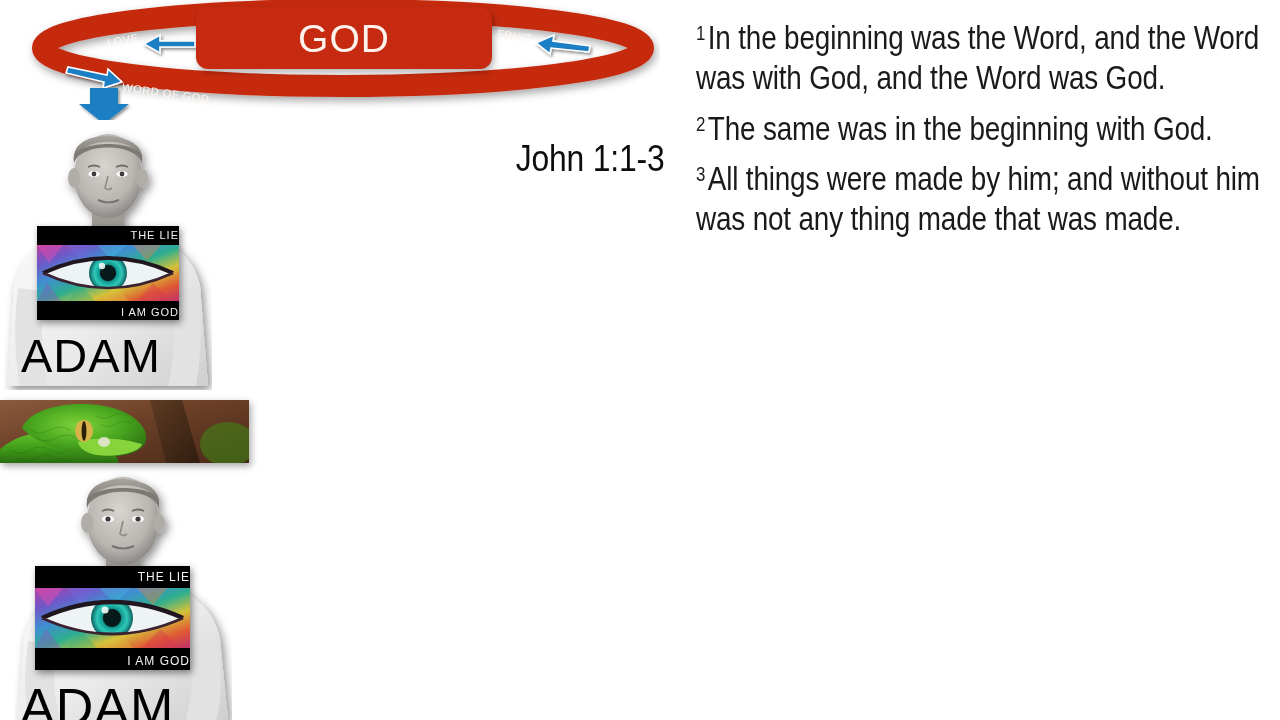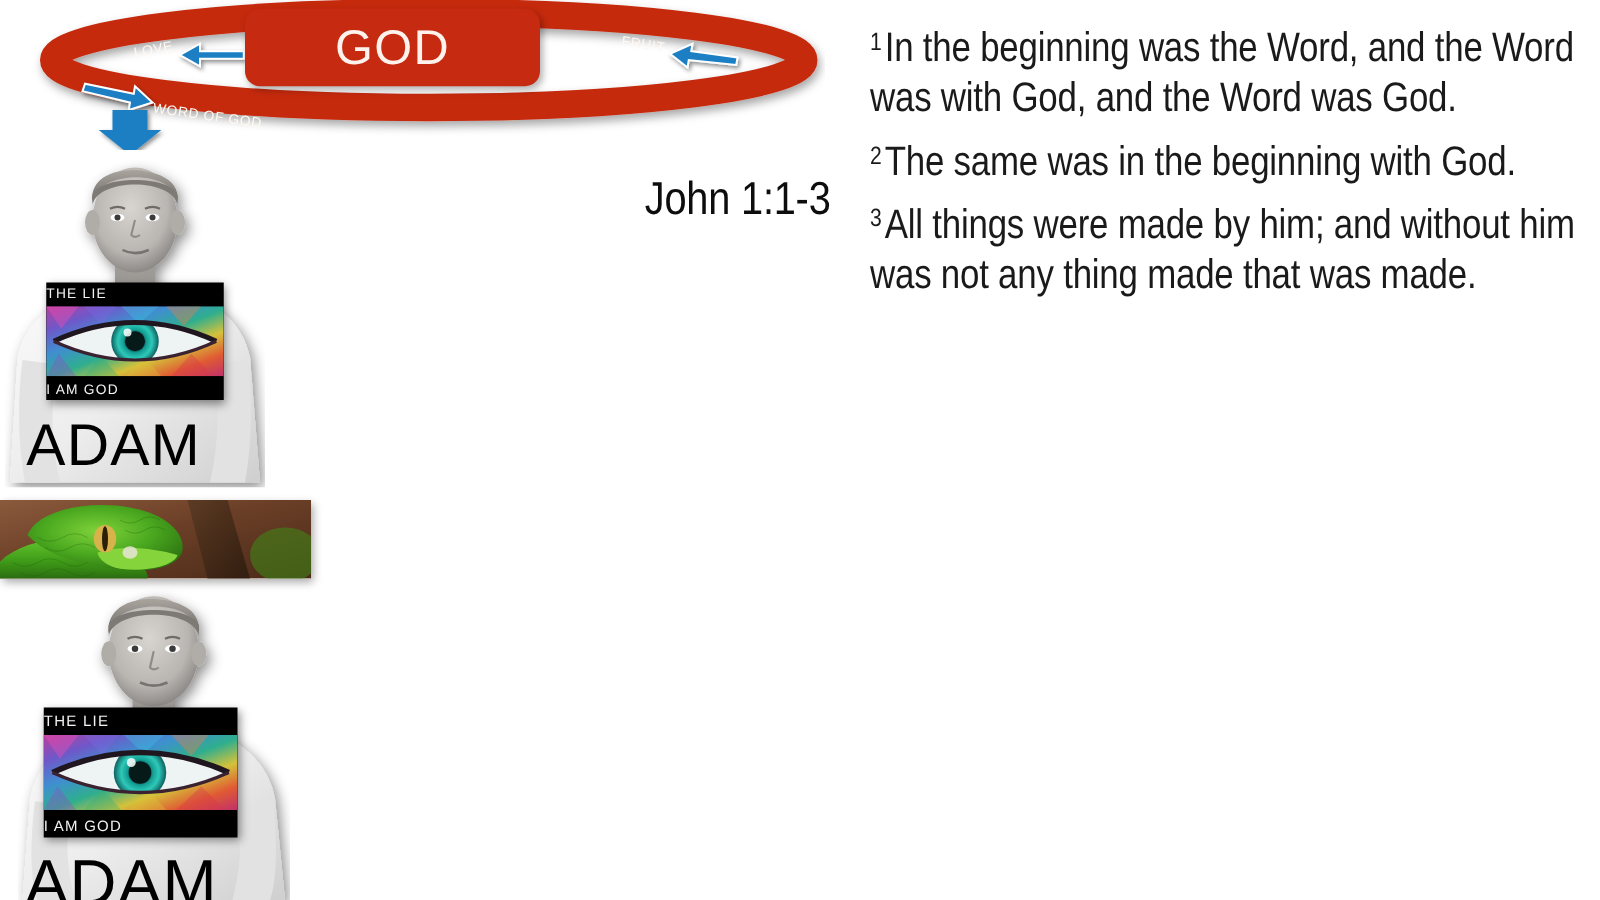--- a/index.html
+++ b/index.html
@@ -36,21 +36,21 @@
     pointer-events: none;
   }
   #label-love    { left: 107px; top: 34px; transform: rotate(-10deg); }
   #label-fruit   { left: 497px; top: 30px; transform: rotate(9deg); }
   #label-wordofgod { left: 122px; top: 87px; transform: rotate(8deg); }
 
   #god-box {
     position: absolute;
     left: 196px;
     top: 7px;
-    width: 236px;
+    width: 296px;
     height: 62px;
     background: #c62a11;
     border-radius: 12px;
     box-shadow: 2px 3px 6px rgba(0,0,0,0.30);
     display: flex;
     align-items: center;
     justify-content: center;
   }
   #god-box-label {
     color: #fdf2ec;
@@ -73,21 +73,21 @@
 
   
   .placard {
     position: absolute;
     background: #000;
     box-shadow: 2px 3px 7px rgba(0,0,0,0.45);
   }
   .placard-caption {
     color: #f2f2f2;
     font-family: "Liberation Sans", sans-serif;
-    text-align: left;
+    text-align: right;
     letter-spacing: 1px;
     line-height: 1;
     white-space: nowrap;
   }
   .placard-eye {
     display: block;
     width: 100%;
   }
   .adam-name {
     position: absolute;

